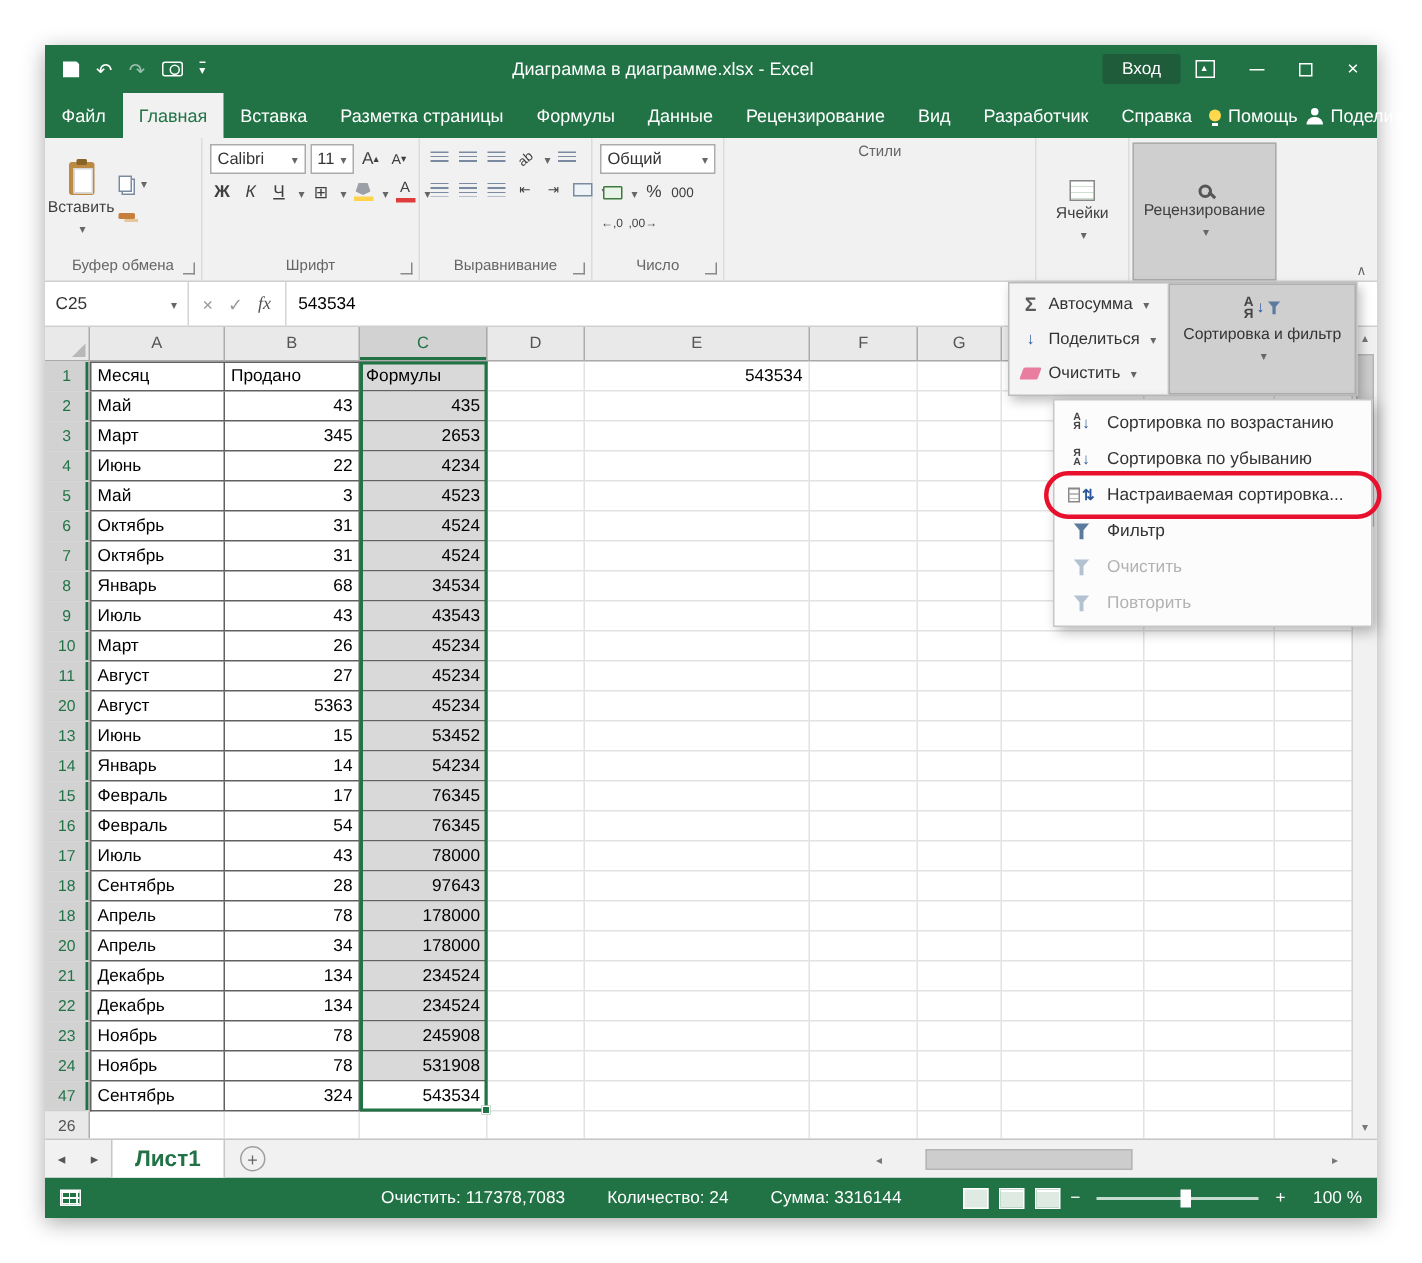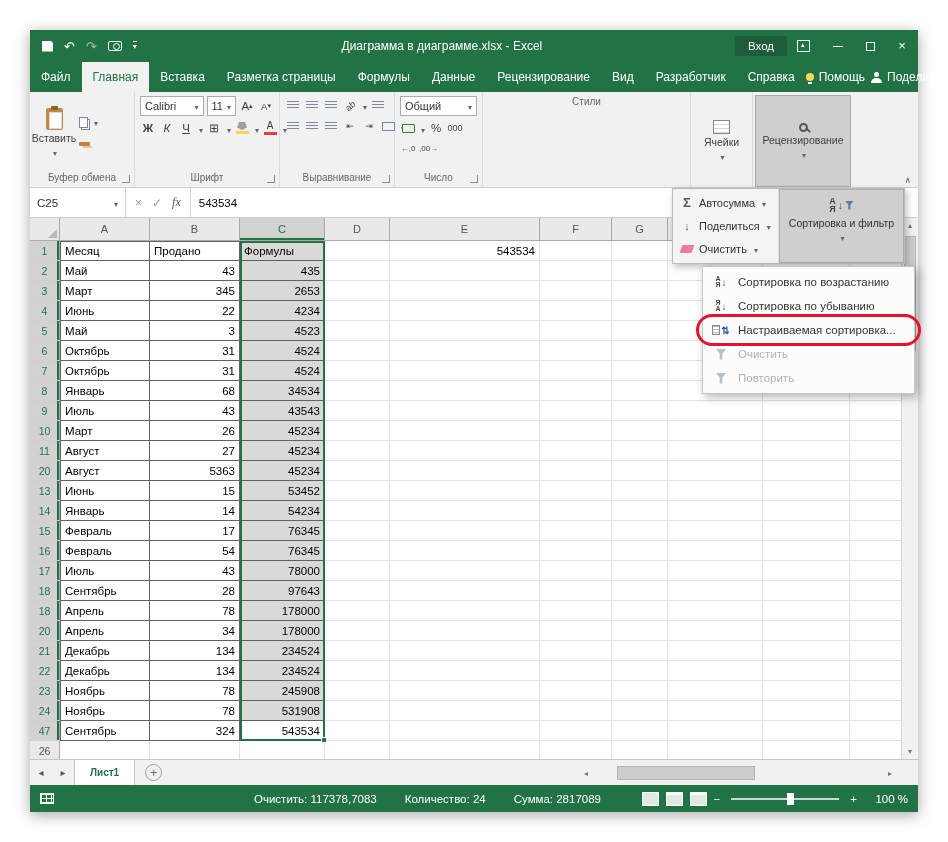--- a/index.html
+++ b/index.html
@@ -101,21 +101,21 @@
   .cell.cactive{background:#fff}
   .sel-outline{position:absolute;left:210px;top:0;width:85px;height:500px;border:2px solid #217346;pointer-events:none;z-index:5}
   .fillhandle{position:absolute;left:291px;top:496px;width:6px;height:6px;background:#217346;border:1px solid #fff;z-index:6}
   .vscroll{position:absolute;right:0;top:0;bottom:0;width:17px;background:#f1f1f1;border-left:1px solid #d4d4d4;z-index:8}
   .vs-btn{position:absolute;left:0;width:16px;height:15px;text-align:center;font-size:8px;color:#777;line-height:15px}
   .vthumb{position:absolute;left:2px;top:18px;width:12px;height:115px;background:#cdcdcd;border:1px solid #b5b5b5}
 
   
   .sheetbar{height:26px;background:#f1f1f1;border-top:1px solid #c6c6c6;display:flex;align-items:stretch;position:relative;flex:0 0 auto}
   .sn-btn{width:22px;display:flex;align-items:center;justify-content:center;font-size:10px;color:#555}
-  .sheettab{background:#fff;color:#217346;font-weight:bold;padding:0 15px;border-left:1px solid #c6c6c6;border-right:1px solid #c6c6c6;font-size:10px;display:flex;align-items:center}
+  .sheettab{background:#fff;color:#217346;font-weight:bold;padding:0 15px;border-left:1px solid #c6c6c6;border-right:1px solid #c6c6c6;font-size:15px;display:flex;align-items:center}
   .addsheet{width:17px;height:17px;border:1px solid #9f9f9f;border-radius:50%;display:flex;align-items:center;justify-content:center;color:#666;margin:4px 0 0 10px;font-size:12px;line-height:1}
   .hscroll{position:absolute;left:548px;right:20px;top:4px;height:18px;display:flex;align-items:center}
   .hs-btn{width:16px;text-align:center;font-size:8px;color:#777}
   .htrack{flex:1;height:15px;position:relative}
   .hthumb{position:absolute;left:8%;top:0;width:48%;height:14px;background:#cdcdcd;border:1px solid #b5b5b5}
 
   
   .statusbar{height:27px;background:#217346;color:#fff;display:flex;align-items:center;font-size:11.5px;padding:0 10px;flex:0 0 auto}
   .sb-grid{width:14px;height:11px;border:1px solid #fff;background:repeating-linear-gradient(90deg,#fff 0 1px,transparent 1px 5px),repeating-linear-gradient(#fff 0 1px,transparent 1px 4px)}
   .stat{margin-left:28px;white-space:nowrap}
@@ -749,21 +749,21 @@
           <div class="hthumb"></div>
         </div>
       <span class="hs-btn">▸</span>
     </div>
   </div>
 
   <div class="statusbar">
     <span class="sb-grid"></span>
     <span class="stat first">Очистить: 117378,7083</span>
     <span class="stat">Количество: 24</span>
-    <span class="stat">Сумма: 2817089</span>
+    <span class="stat">Сумма: 3316144</span>
     <div class="sb-right">
       <span class="vb"></span>
       <span class="vb pg"></span>
       <span class="vb pg"></span>
       <span>−</span>
       <span class="ztrack">
           <span class="zthumb"></span>
         </span>
       <span>+</span>
       <span class="zpct">100 %</span>
@@ -828,20 +828,26 @@
       <span>Сортировка по убыванию</span>
     </div>
     <div class="sm-item">
       <span class="sm-icon">
           <span class="mini-grid"></span>
           <span class="blu" style="font-size:10px">⇅</span>
         </span>
       <span>Настраиваемая сортировка...</span>
       <span class="red-oval"></span>
     </div>
+    <div class="sm-item">
+      <span class="sm-icon">
+          <span class="funnel"></span>
+        </span>
+      <span>Фильтр</span>
+    </div>
     <div class="sm-item disabled">
       <span class="sm-icon">
           <span class="funnel"></span>
         </span>
       <span>Очистить</span>
     </div>
     <div class="sm-item disabled">
       <span class="sm-icon">
           <span class="funnel"></span>
         </span>

